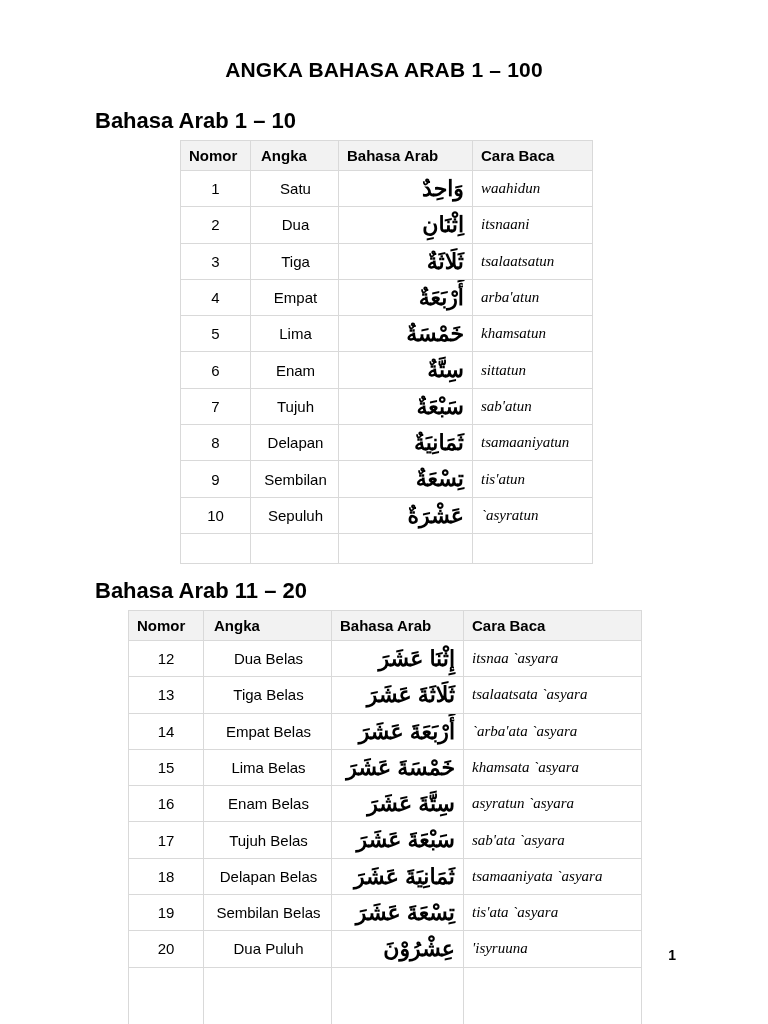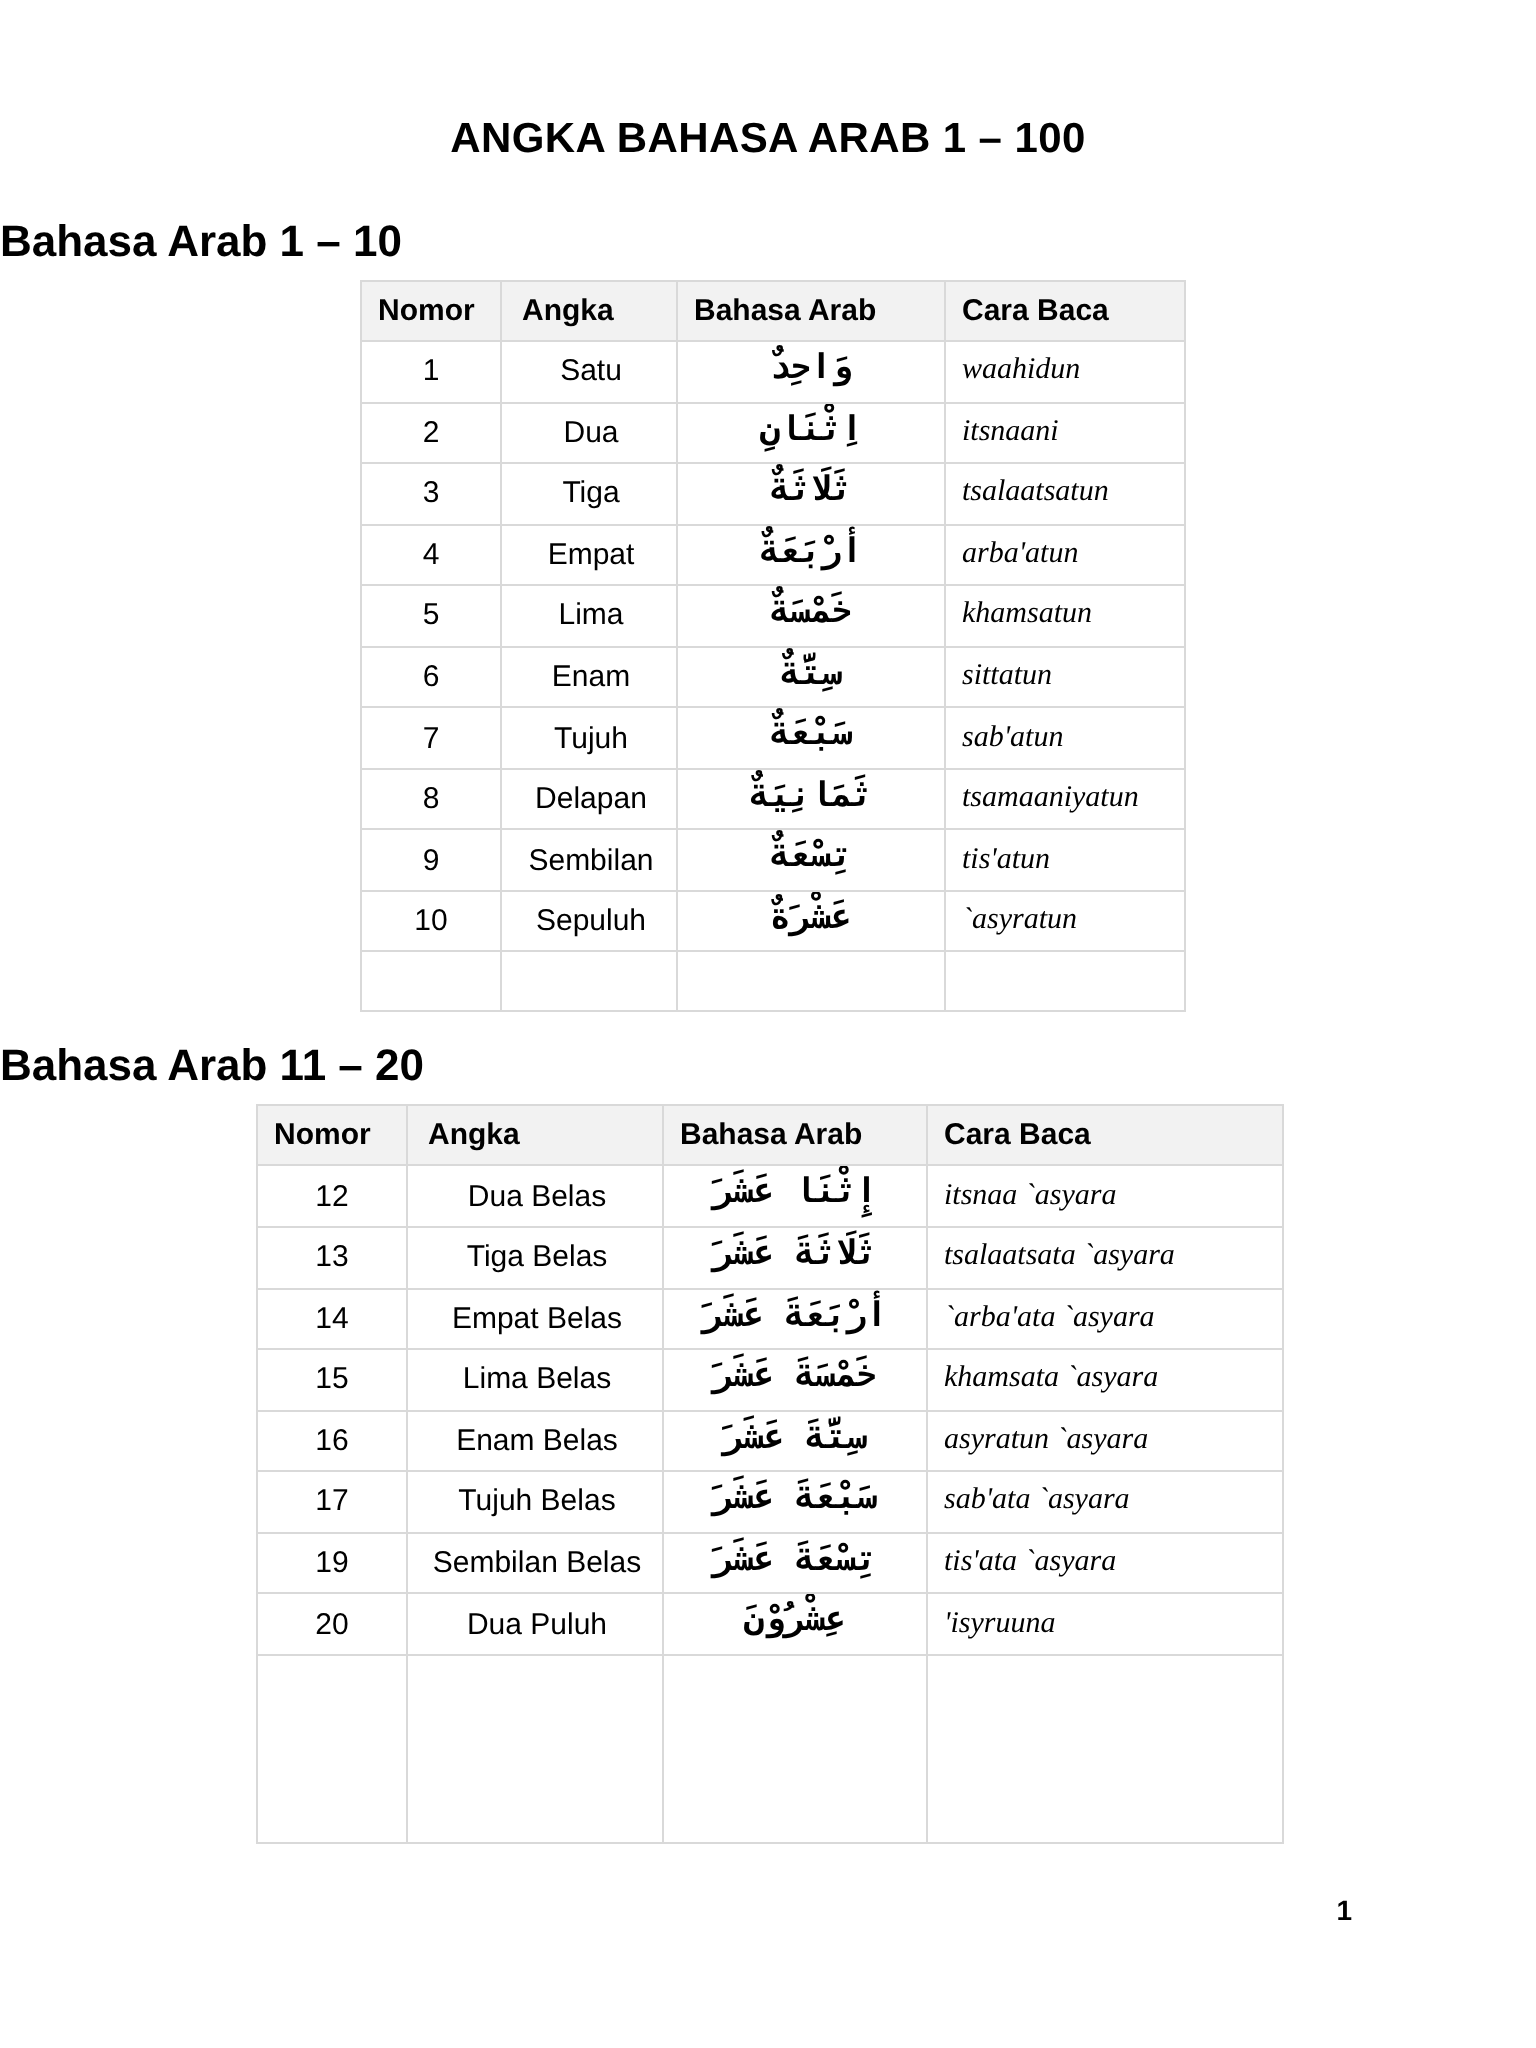--- a/index.html
+++ b/index.html
@@ -20,20 +20,21 @@
     text-align: center;
     font-size: 21px;
     font-weight: bold;
     padding-top: 58px;
     letter-spacing: 0.2px;
     font-family: "Liberation Sans", sans-serif;
   }
   .section-heading {
     font-size: 22px;
     font-weight: bold;
+    margin-left: 95px;
     margin-top: 26px;
     margin-bottom: 6px;
     font-family: "Liberation Sans", sans-serif;
   }
   .section-heading.second { margin-top: 14px; }
   table {
     border-collapse: collapse;
     table-layout: fixed;
     background: #ffffff;
   }
@@ -51,25 +52,25 @@
     background: #f2f2f2;
     font-weight: bold;
     font-size: 15px;
     text-align: left;
     padding: 6px 8px;
   }
   thead th.col-angka { text-align: left; padding-left: 10px; }
   td.cell-nomor { text-align: center; }
   td.cell-angka { text-align: center; padding-left: 10px; }
   td.cell-arab {
-    text-align: center;
+    text-align: right;
     direction: rtl;
-    font-family: Liberation Mono, monospace;
-    font-weight: bold;
-    font-size: 17px;
+    font-family: Liberation Sans, sans-serif;
+    font-weight: bold;
+    font-size: 22px;
     line-height: 1.15;
   }
   td.cell-cara {
     text-align: left;
     font-style: italic;
     font-family: Liberation Serif, serif;
   }
   tr.empty-row td { height: 30px; }
   tr.empty-row.tall td { height: 94px; }
   
@@ -250,20 +251,26 @@
           <td class="cell-cara">asyratun `asyara</td>
         </tr>
 
         <tr>
           <td class="cell-nomor">17</td>
           <td class="cell-angka">Tujuh Belas</td>
           <td class="cell-arab">سَبْعَةَ عَشَرَ</td>
           <td class="cell-cara">sab'ata `asyara</td>
         </tr>
 
+        <tr>
+          <td class="cell-nomor">18</td>
+          <td class="cell-angka">Delapan Belas</td>
+          <td class="cell-arab">ثَمَانِيَةَ عَشَرَ</td>
+          <td class="cell-cara">tsamaaniyata `asyara</td>
+        </tr>
 
         <tr>
           <td class="cell-nomor">19</td>
           <td class="cell-angka">Sembilan Belas</td>
           <td class="cell-arab">تِسْعَةَ عَشَرَ</td>
           <td class="cell-cara">tis'ata `asyara</td>
         </tr>
 
         <tr>
           <td class="cell-nomor">20</td>

